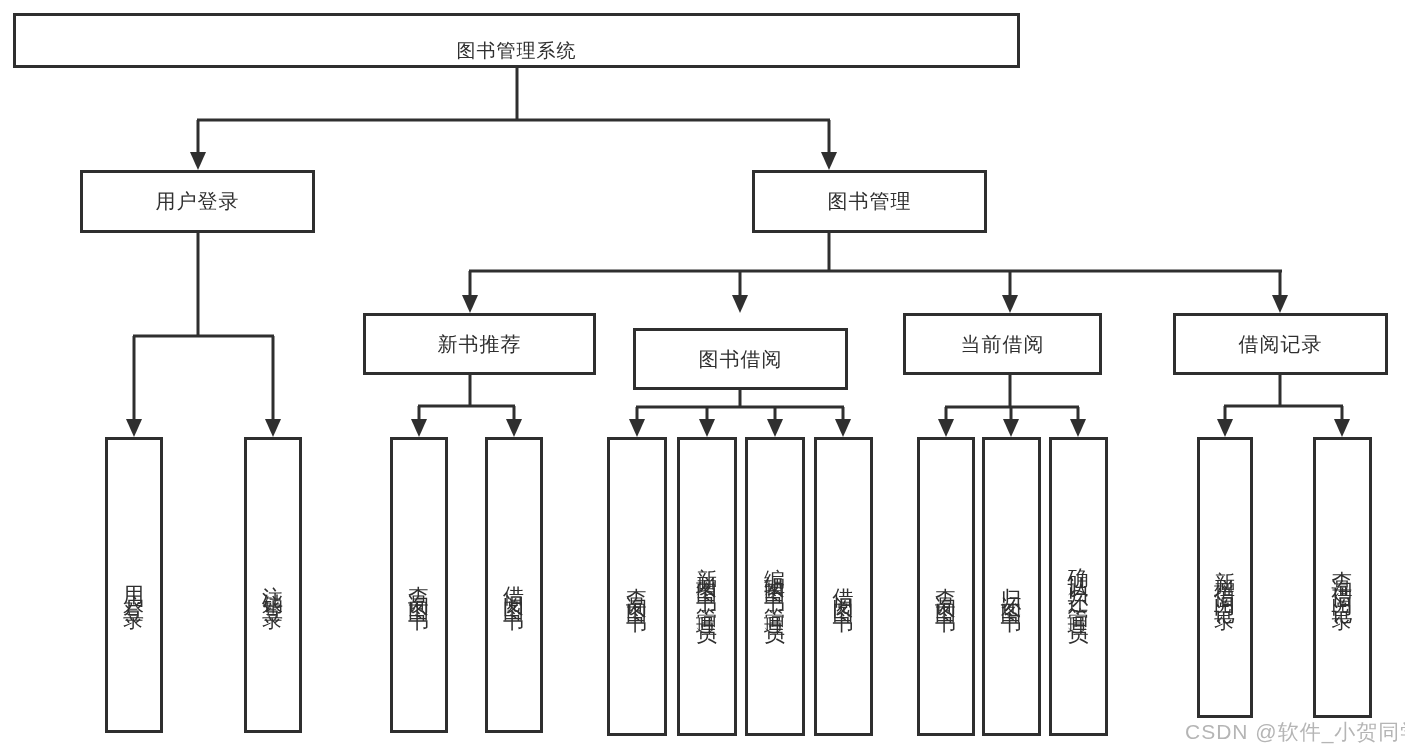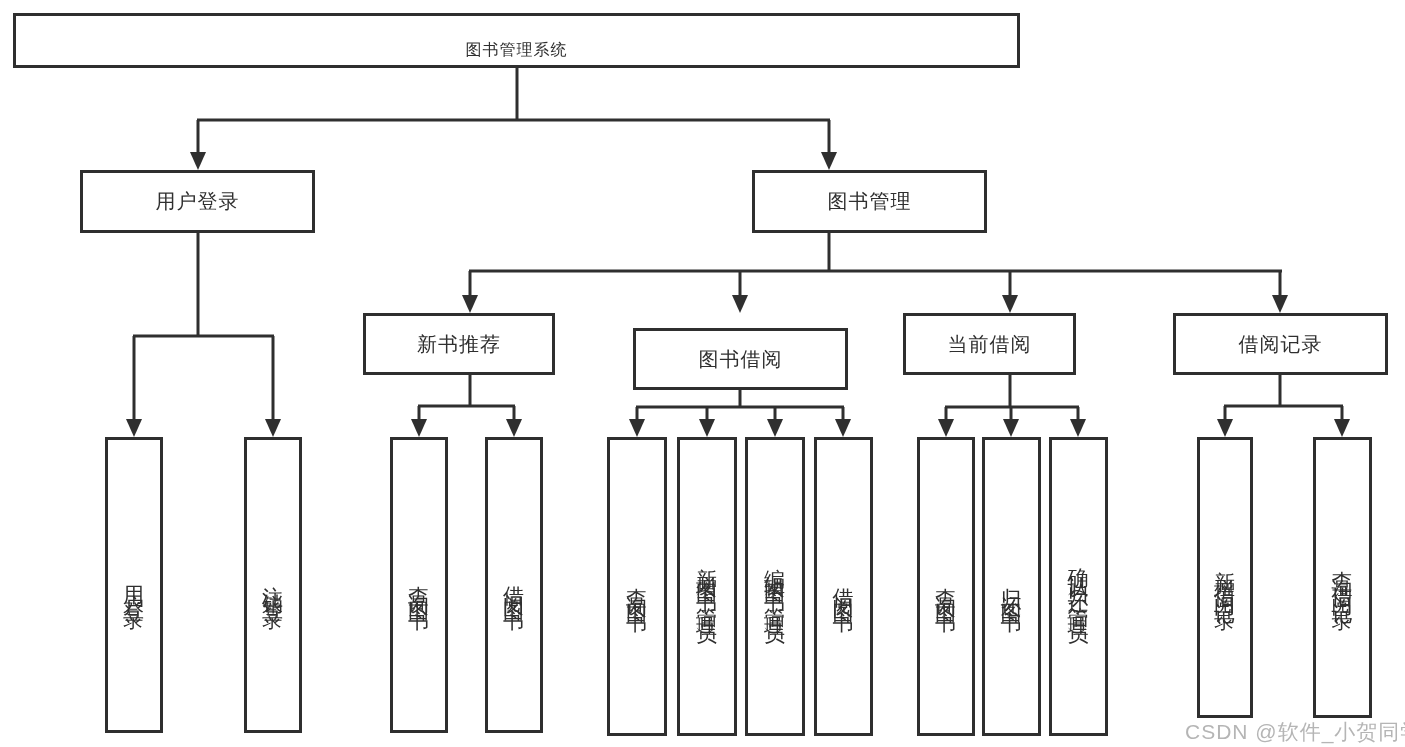--- a/index.html
+++ b/index.html
@@ -25,21 +25,21 @@
     background: #ffffff;
     display: flex;
     align-items: center;
     justify-content: center;
   }
   .hbox span {
     font-size: 20px;
     letter-spacing: 1px;
     white-space: nowrap;
   }
-  .root-box span { font-size: 16px; letter-spacing: 1px; margin-top: 20px; }
+  .root-box span { font-size: 19px; letter-spacing: 1px; margin-top: 20px; }
   .vbox span {
     writing-mode: vertical-rl;
     text-orientation: mixed;
     font-size: 21px;
     letter-spacing: 8px;
     line-height: 1;
   }
   #watermark {
     position: absolute;
     left: 1185px;
@@ -139,27 +139,27 @@
     <span>图书管理系统</span>
   </div>
 
   <div class="node hbox" style="left:80px;top:170px;width:235px;height:63px">
     <span>用户登录</span>
   </div>
   <div class="node hbox" style="left:752px;top:170px;width:235px;height:63px">
     <span>图书管理</span>
   </div>
 
-  <div class="node hbox" style="left:363px;top:313px;width:192px;height:62px">
+  <div class="node hbox" style="left:363px;top:313px;width:233px;height:62px">
     <span>新书推荐</span>
   </div>
   <div class="node hbox" style="left:633px;top:328px;width:215px;height:62px">
     <span>图书借阅</span>
   </div>
-  <div class="node hbox" style="left:903px;top:313px;width:173px;height:62px">
+  <div class="node hbox" style="left:903px;top:313px;width:199px;height:62px">
     <span>当前借阅</span>
   </div>
   <div class="node hbox" style="left:1173px;top:313px;width:215px;height:62px">
     <span>借阅记录</span>
   </div>
 
   <div class="node vbox" style="left:105px;top:437px;width:58px;height:296px">
     <span>用户登录</span>
   </div>
   <div class="node vbox" style="left:244px;top:437px;width:58px;height:296px">

